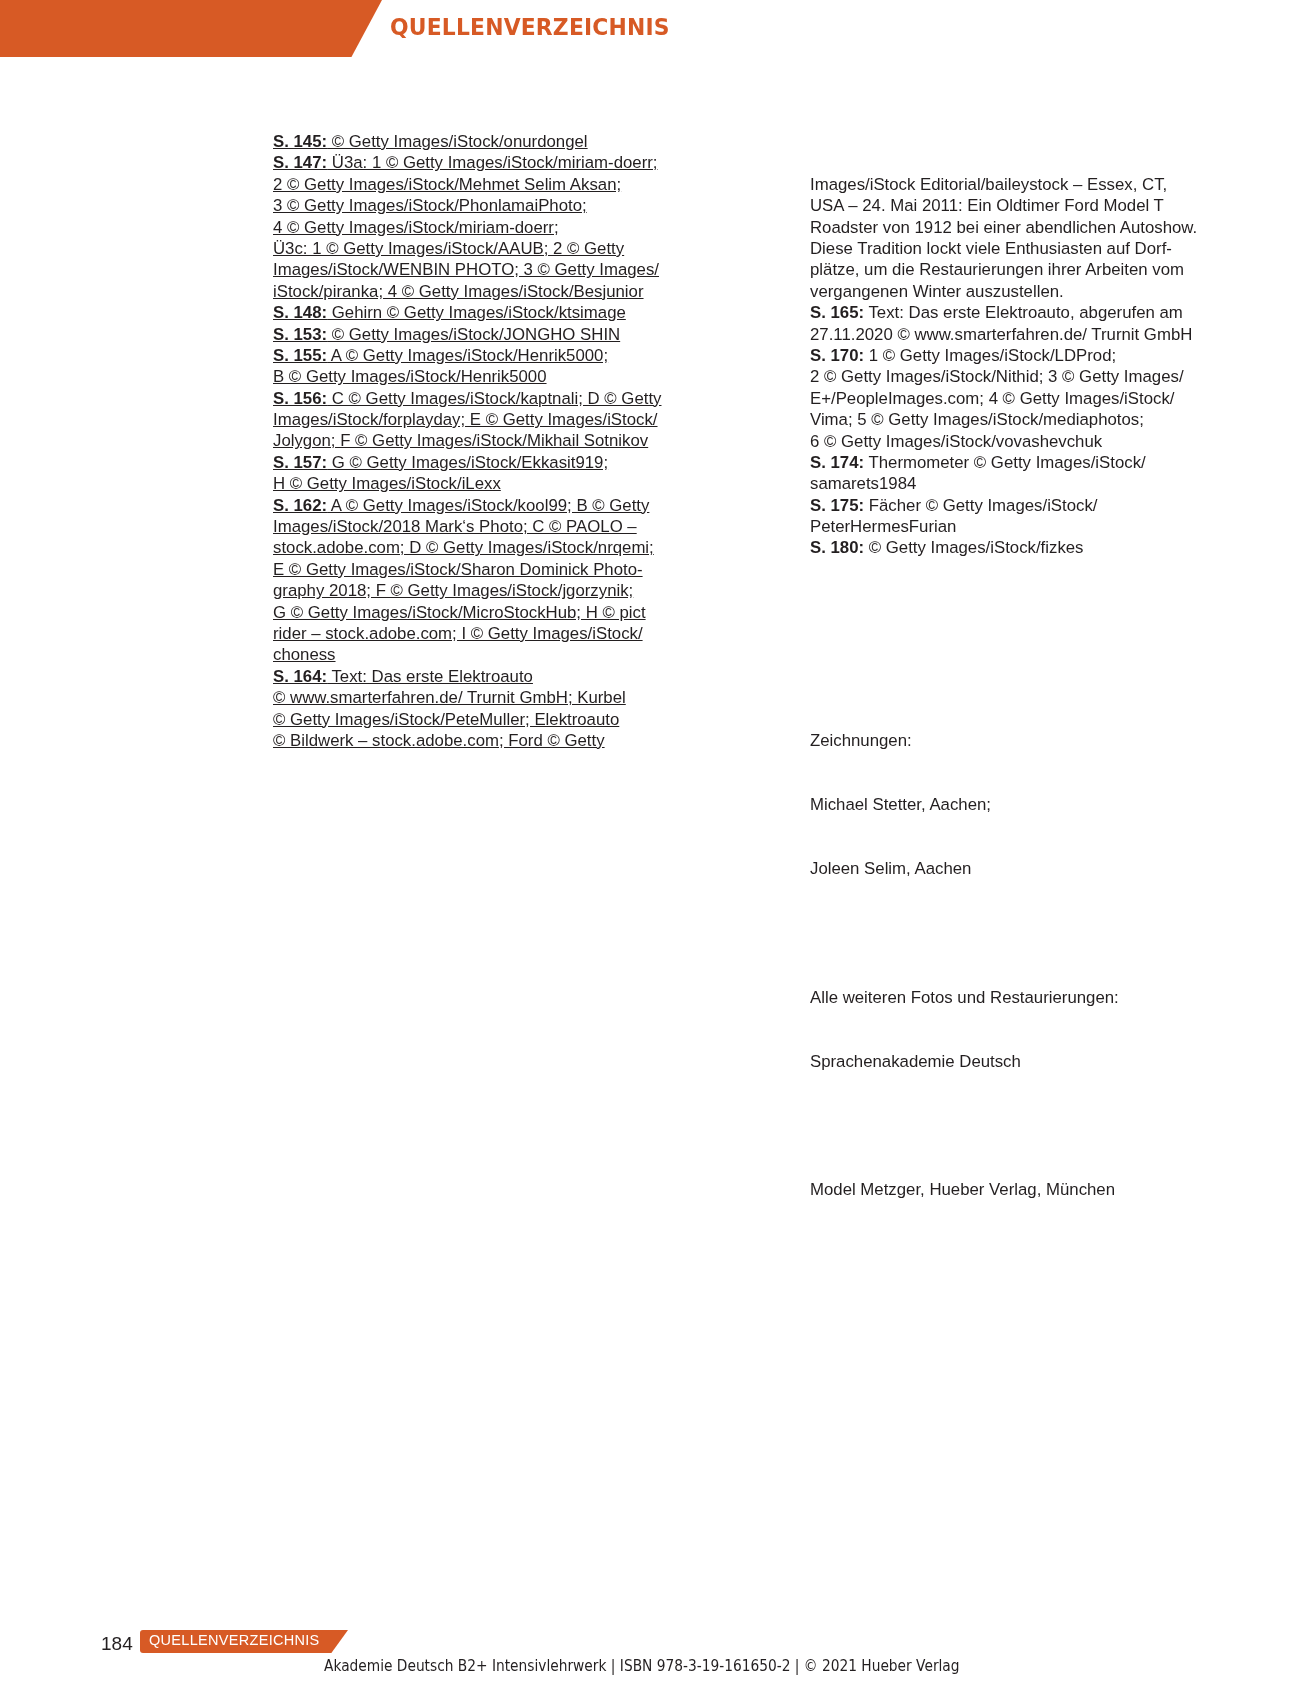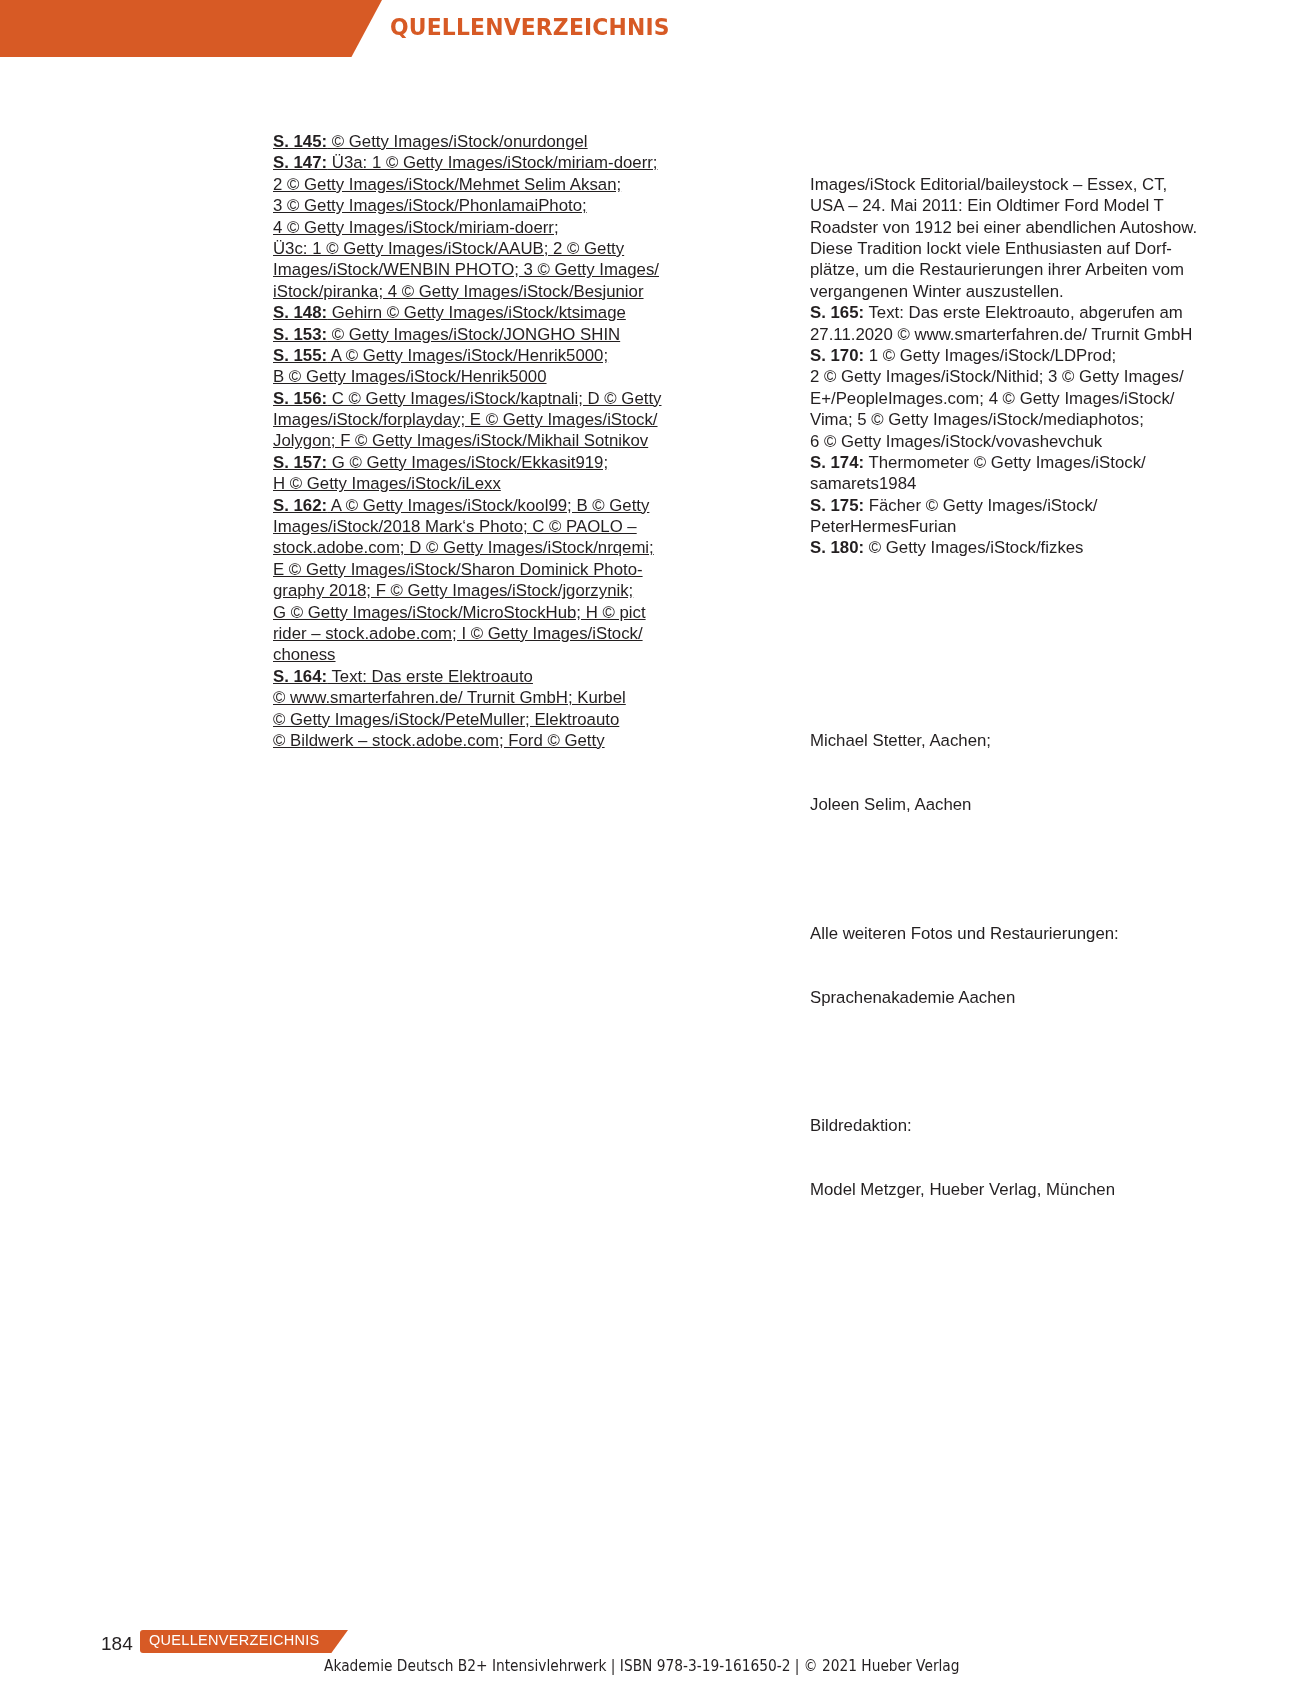--- a/index.html
+++ b/index.html
@@ -33,26 +33,26 @@
 
 <div class="header-bar"></div>
 <div class="header-title">QUELLENVERZEICHNIS</div>
 
 <div class="col col-left" id="left-col"><span class="line"><b>S. 145:</b><span> © Getty Images/iStock/onurdongel</span></span><span class="line"><b>S. 147:</b><span> Ü3a: 1 © Getty Images/iStock/miriam-doerr;</span></span><span class="line"><span>2 © Getty Images/iStock/Mehmet Selim Aksan;</span></span><span class="line"><span>3 © Getty Images/iStock/PhonlamaiPhoto;</span></span><span class="line"><span>4 © Getty Images/iStock/miriam-doerr;</span></span><span class="line"><span>Ü3c: 1 © Getty Images/iStock/AAUB; 2 © Getty</span></span><span class="line"><span>Images/iStock/WENBIN PHOTO; 3 © Getty Images/</span></span><span class="line"><span>iStock/piranka; 4 © Getty Images/iStock/Besjunior</span></span><span class="line"><b>S. 148:</b><span> Gehirn © Getty Images/iStock/ktsimage</span></span><span class="line"><b>S. 153:</b><span> © Getty Images/iStock/JONGHO SHIN</span></span><span class="line"><b>S. 155:</b><span> A © Getty Images/iStock/Henrik5000;</span></span><span class="line"><span>B © Getty Images/iStock/Henrik5000</span></span><span class="line"><b>S. 156:</b><span> C © Getty Images/iStock/kaptnali; D © Getty</span></span><span class="line"><span>Images/iStock/forplayday; E © Getty Images/iStock/</span></span><span class="line"><span>Jolygon; F © Getty Images/iStock/Mikhail Sotnikov</span></span><span class="line"><b>S. 157:</b><span> G © Getty Images/iStock/Ekkasit919;</span></span><span class="line"><span>H © Getty Images/iStock/iLexx</span></span><span class="line"><b>S. 162:</b><span> A © Getty Images/iStock/kool99; B © Getty</span></span><span class="line"><span>Images/iStock/2018 Mark‘s Photo; C © PAOLO –</span></span><span class="line"><span>stock.adobe.com; D © Getty Images/iStock/nrqemi;</span></span><span class="line"><span>E © Getty Images/iStock/Sharon Dominick Photo-</span></span><span class="line"><span>graphy 2018; F © Getty Images/iStock/jgorzynik;</span></span><span class="line"><span>G © Getty Images/iStock/MicroStockHub; H © pict</span></span><span class="line"><span>rider – stock.adobe.com; I © Getty Images/iStock/</span></span><span class="line"><span>choness</span></span><span class="line"><b>S. 164:</b><span> Text: Das erste Elektroauto</span></span><span class="line"><span>© www.smarterfahren.de/ Trurnit GmbH; Kurbel</span></span><span class="line"><span>© Getty Images/iStock/PeteMuller; Elektroauto</span></span><span class="line"><span>© Bildwerk – stock.adobe.com; Ford © Getty</span></span></div>
 
 <div class="col col-right">
   <div id="right-col"><span class="line"><span>Images/iStock Editorial/baileystock – Essex, CT,</span></span><span class="line"><span>USA – 24. Mai 2011: Ein Oldtimer Ford Model T</span></span><span class="line"><span>Roadster von 1912 bei einer abendlichen Autoshow.</span></span><span class="line"><span>Diese Tradition lockt viele Enthusiasten auf Dorf-</span></span><span class="line"><span>plätze, um die Restaurierungen ihrer Arbeiten vom</span></span><span class="line"><span>vergangenen Winter auszustellen.</span></span><span class="line"><b>S. 165:</b><span> Text: Das erste Elektroauto, abgerufen am</span></span><span class="line"><span>27.11.2020 © www.smarterfahren.de/ Trurnit GmbH</span></span><span class="line"><b>S. 170:</b><span> 1 © Getty Images/iStock/LDProd;</span></span><span class="line"><span>2 © Getty Images/iStock/Nithid; 3 © Getty Images/</span></span><span class="line"><span>E+/PeopleImages.com; 4 © Getty Images/iStock/</span></span><span class="line"><span>Vima; 5 © Getty Images/iStock/mediaphotos;</span></span><span class="line"><span>6 © Getty Images/iStock/vovashevchuk</span></span><span class="line"><b>S. 174:</b><span> Thermometer © Getty Images/iStock/</span></span><span class="line"><span>samarets1984</span></span><span class="line"><b>S. 175:</b><span> Fächer © Getty Images/iStock/</span></span><span class="line"><span>PeterHermesFurian</span></span><span class="line"><b>S. 180:</b><span> © Getty Images/iStock/fizkes</span></span></div>
   <span class="blank"></span>
   <span class="blank"></span>
+  <span class="line">Zeichnungen:</span>
   <span class="line">Michael Stetter, Aachen;</span>
   <span class="line">Joleen Selim, Aachen</span>
   <span class="blank"></span>
   <span class="line">Alle weiteren Fotos und Restaurierungen:</span>
-  <span class="line">Sprachenakademie Aachen</span>
+  <span class="line">Sprachenakademie Deutsch</span>
   <span class="blank"></span>
-  <span class="line">Bildredaktion:</span>
   <span class="line">Model Metzger, Hueber Verlag, München</span>
 </div>
 
 <div class="footer-page">184</div>
 <div class="footer-tab"></div>
 <div class="footer-tab-label">QUELLENVERZEICHNIS</div>
 <div class="footer-imprint">Akademie Deutsch B2+ Intensivlehrwerk | ISBN 978-3-19-161650-2 | © 2021 Hueber Verlag</div>
 
 </body></html>

